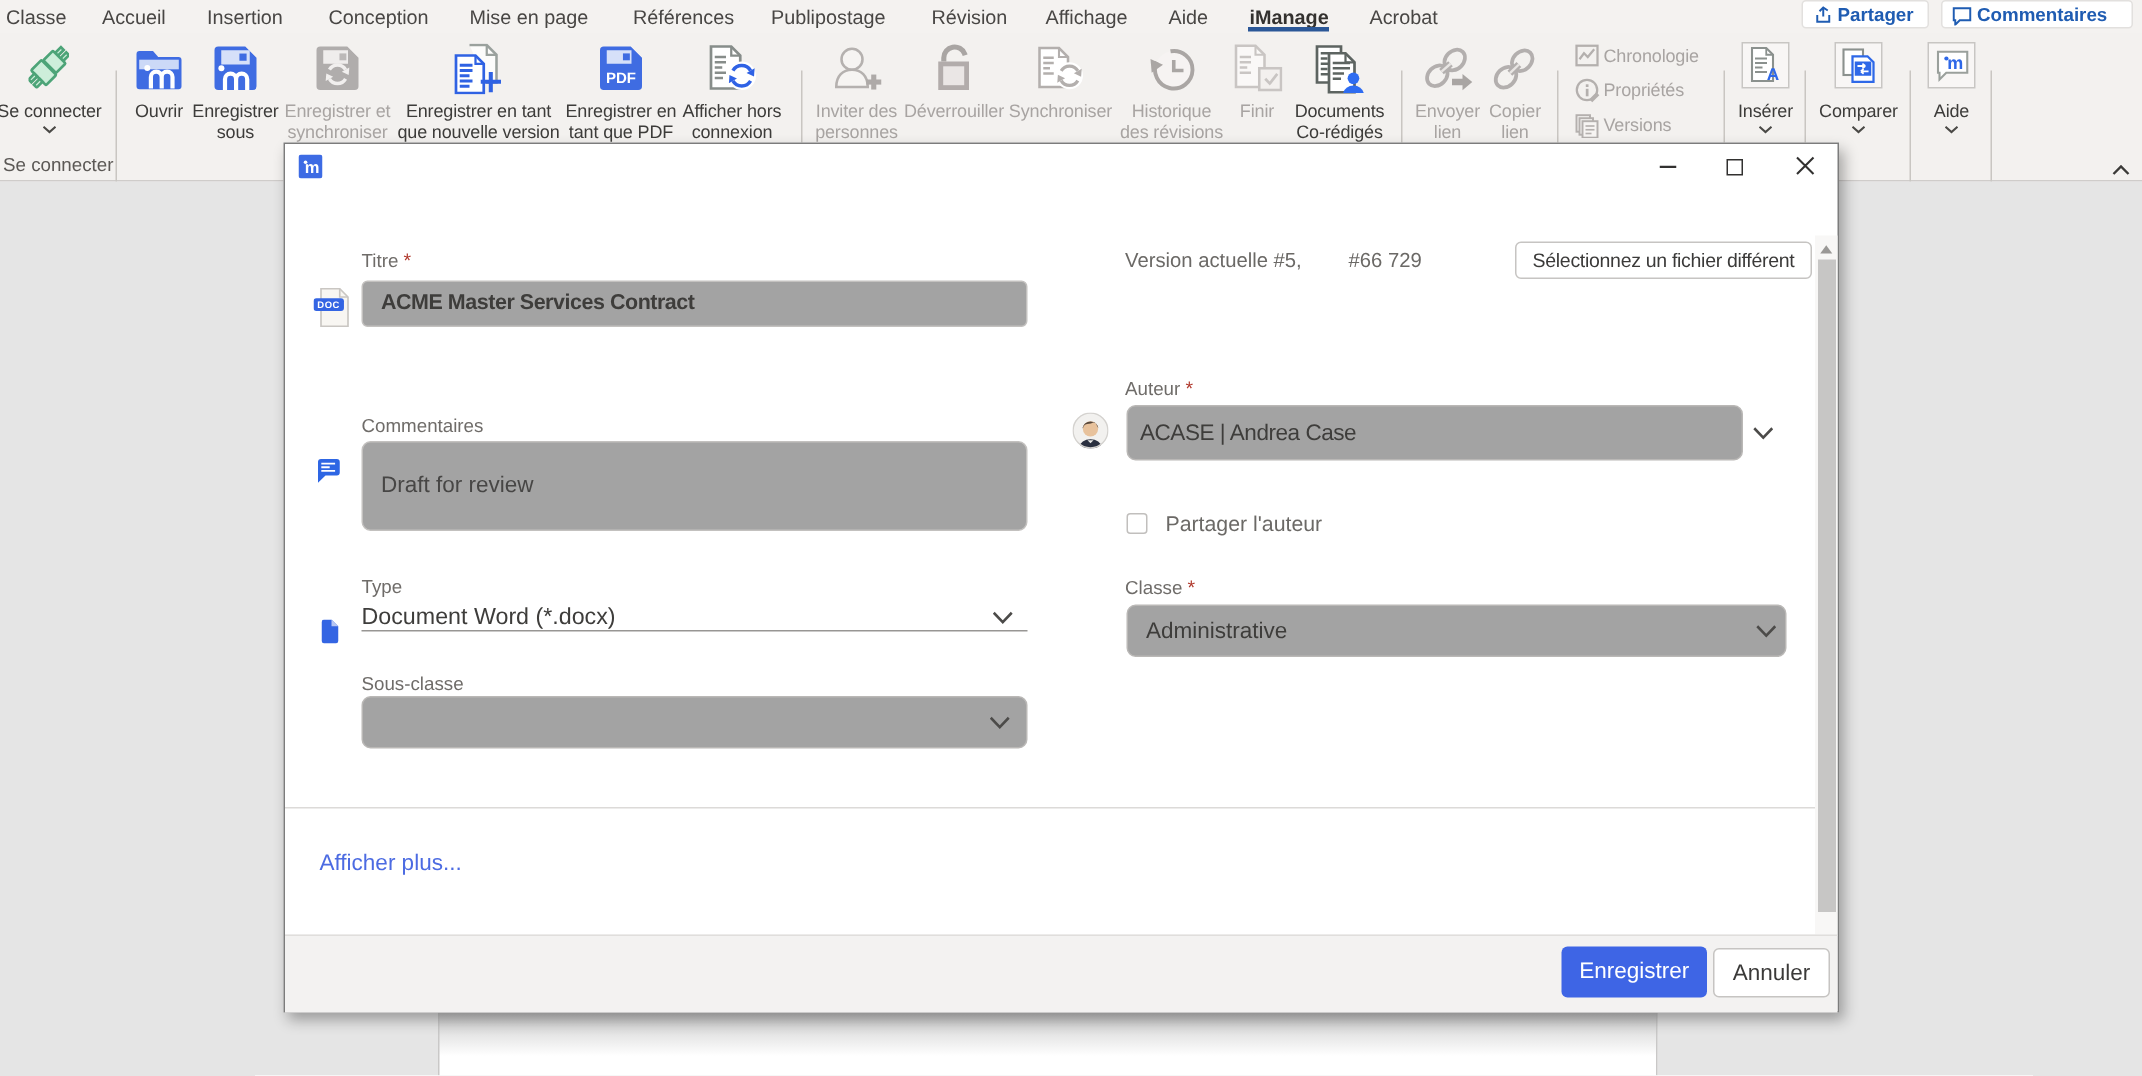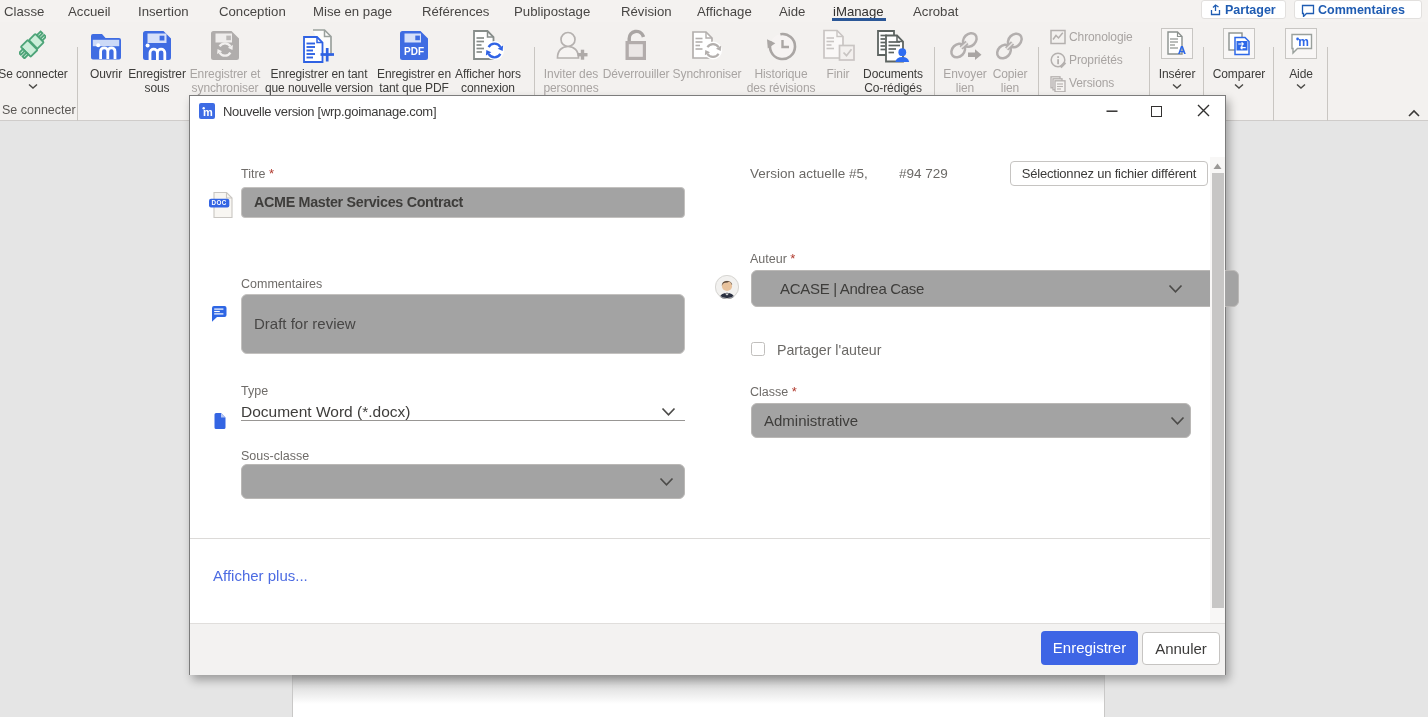--- a/index.html
+++ b/index.html
@@ -29,21 +29,21 @@
 <span class="t" style="left:4px">Classe</span>
 <span class="t" style="left:68px">Accueil</span>
 <span class="t" style="left:138px">Insertion</span>
 <span class="t" style="left:219px">Conception</span>
 <span class="t" style="left:313px">Mise en page</span>
 <span class="t" style="left:422px">Références</span>
 <span class="t" style="left:514px">Publipostage</span>
 <span class="t" style="left:621px">Révision</span>
 <span class="t" style="left:697px">Affichage</span>
 <span class="t" style="left:779px">Aide</span>
-<span class="t" style="left:833px;font-weight:normal;color:#33312f">iManage</span>
+<span class="t" style="left:833px;font-weight:bold;color:#33312f">iManage</span>
 <span class="t" style="left:913px">Acrobat</span>
 <div class="abs" style="left:832px;top:18px;width:54px;height:3px;background:#2b5797"></div>
 <div class="abs" style="left:1201px;top:0px;width:85px;height:19px;background:#fff;border:1px solid #e2e0de;border-radius:3px">
  <svg class="abs" style="left:7px;top:3px" width="13" height="13" viewBox="0 0 13 13">
           <path d="M2.5 6 v4.5 h8 V6" fill="none" stroke="#1f5cb2" stroke-width="1.3"></path>
           <path d="M6.5 7 V1.5 M4 3.5 L6.5 1 L9.5 3" fill="none" stroke="#1f5cb2" stroke-width="1.3"></path>
         </svg>
  <span class="abs" style="left:23px;top:2px;font-size:12.5px;font-weight:bold;color:#1f5cb2">Partager</span>
 </div>
 <div class="abs" style="left:1294px;top:0px;width:128px;height:19px;background:#fff;border:1px solid #e2e0de;border-radius:3px">
@@ -304,21 +304,20 @@
 <div id="canvas">
       <div id="page"></div>
       <div id="pageshade"></div>
     </div>
 <div id="dialog">
 <svg class="abs" style="left:9px;top:7px" width="16" height="16" viewBox="0 0 16 16">
         <rect width="16" height="16" rx="2" fill="#3d6be4"></rect>
         <circle cx="4.7" cy="5.2" r="1.2" fill="#fff"></circle>
         <text x="9" y="12.6" text-anchor="middle" font-family="Liberation Sans,sans-serif" font-size="11" font-weight="bold" fill="#fff">m</text>
       </svg>
-<div class="abs" style="left:33px;top:0;height:30px;line-height:31px;font-size:13px;letter-spacing:-0.3px;color:#3b3a39">Nouvelle version [wrp.goimanage.com]</div>
 <svg class="abs" style="left:916px;top:14px" width="12" height="3" viewBox="0 0 12 3">
         <line x1="0.5" y1="1.2" x2="11.5" y2="1.2" stroke="#323130" stroke-width="1.5"></line>
       </svg>
 <div class="abs" style="left:961px;top:9.5px;width:11px;height:11px;border:1.3px solid #323130"></div>
 <svg class="abs" style="left:1007px;top:8px" width="13" height="13" viewBox="0 0 13 13">
         <path d="M1 1 L12 12 M12 1 L1 12" stroke="#323130" stroke-width="1.4"></path>
       </svg>
 
 <div class="lbl" style="left:51px;top:70px">Titre <span class="req">*</span></div>
 <svg class="abs" style="left:19px;top:96px" width="25" height="27" viewBox="0 0 25 27">
@@ -351,40 +350,40 @@
         <path d="M1.5 1.5 L7.5 7.8 L13.5 1.5" fill="none" stroke="#4c4b49" stroke-width="1.7"></path>
       </svg>
 
 <div class="lbl" style="left:51px;top:353px">Sous-classe</div>
 <div class="inp" style="left:51px;top:368px;width:444px;height:35px;border-radius:6px;border-color:#bab8b6"></div>
 <svg class="abs" style="left:469px;top:381px" width="15" height="10" viewBox="0 0 15 10">
         <path d="M1.5 1.5 L7.5 7.8 L13.5 1.5" fill="none" stroke="#4c4b49" stroke-width="1.7"></path>
       </svg>
 
 <div class="abs" style="left:560px;top:70px;font-size:13.5px;color:#6b6966">Version actuelle #5,</div>
-<div class="abs" style="left:709px;top:70px;font-size:13.5px;color:#6b6966">#94 729</div>
+<div class="abs" style="left:709px;top:70px;font-size:13.5px;color:#6b6966">#66 729</div>
 <div class="btn" style="left:820px;top:65px;width:198px;height:25px;line-height:23px;font-size:13px;letter-spacing:-0.2px">Sélectionnez un fichier différent</div>
 
 <div class="lbl" style="left:560px;top:155px">Auteur <span class="req">*</span></div>
 <svg class="abs" style="left:525px;top:179px" width="24" height="24" viewBox="0 0 24 24">
         <defs>
           <clipPath id="av">
             <circle cx="12" cy="12" r="12"></circle>
           </clipPath>
         </defs>
         <g clip-path="url(#av)">
           <rect width="24" height="24" fill="#f2f1ef"></rect>
           <path d="M3.5 24 q2.5 -6.2 8.5 -6.2 q6 0 8.5 6.2 z" fill="#2a3040"></path>
           <path d="M10 18.5 l2 2 l2 -2 z" fill="#e9e8e6"></path>
           <circle cx="12" cy="10.9" r="5.1" fill="#e8c29c"></circle>
           <path d="M6.7 10.2 a5.4 5.2 0 0 1 10.6 0 l-0.5 -0.4 q-1.2 -2.8 -2.2 -3.4 q-2.2 1.2 -4.9 1.3 q-2.4 0.4 -2.7 2.9 z" fill="#57473b"></path>
         </g>
         <circle cx="12" cy="12" r="11.6" fill="none" stroke="#d4d2cf" stroke-width="0.9"></circle>
       </svg>
-<div class="inp" style="left:561px;top:174px;width:488px;height:37px;border-radius:6px;border-color:#bab8b6;line-height:35px;padding-left:28px;font-size:15px;letter-spacing:-0.3px;color:#3e3d3b">ACASE | Andrea Case</div>
+<div class="inp" style="left:561px;top:174px;width:411px;height:37px;border-radius:6px;border-color:#bab8b6;line-height:35px;padding-left:8px;font-size:15px;letter-spacing:-0.3px;color:#3e3d3b">ACASE | Andrea Case</div>
 <svg class="abs" style="left:978px;top:188px" width="15" height="10" viewBox="0 0 15 10">
         <path d="M1.5 1.5 L7.5 7.8 L13.5 1.5" fill="none" stroke="#4c4b49" stroke-width="1.7"></path>
       </svg>
 
 <div class="abs" style="left:561px;top:246px;width:14px;height:14px;border:1px solid #c1bfbd;border-radius:2.5px"></div>
 <div class="abs" style="left:587px;top:246px;font-size:14.2px;color:#6b6966">Partager l'auteur</div>
 
 <div class="lbl" style="left:560px;top:288px">Classe <span class="req">*</span></div>
 <div class="inp" style="left:561px;top:307px;width:440px;height:35px;border-radius:6px;border-color:#bab8b6;line-height:33px;padding-left:12px;font-size:15px;color:#3e3d3b">Administrative</div>
 <svg class="abs" style="left:980px;top:320px" width="15" height="10" viewBox="0 0 15 10">

